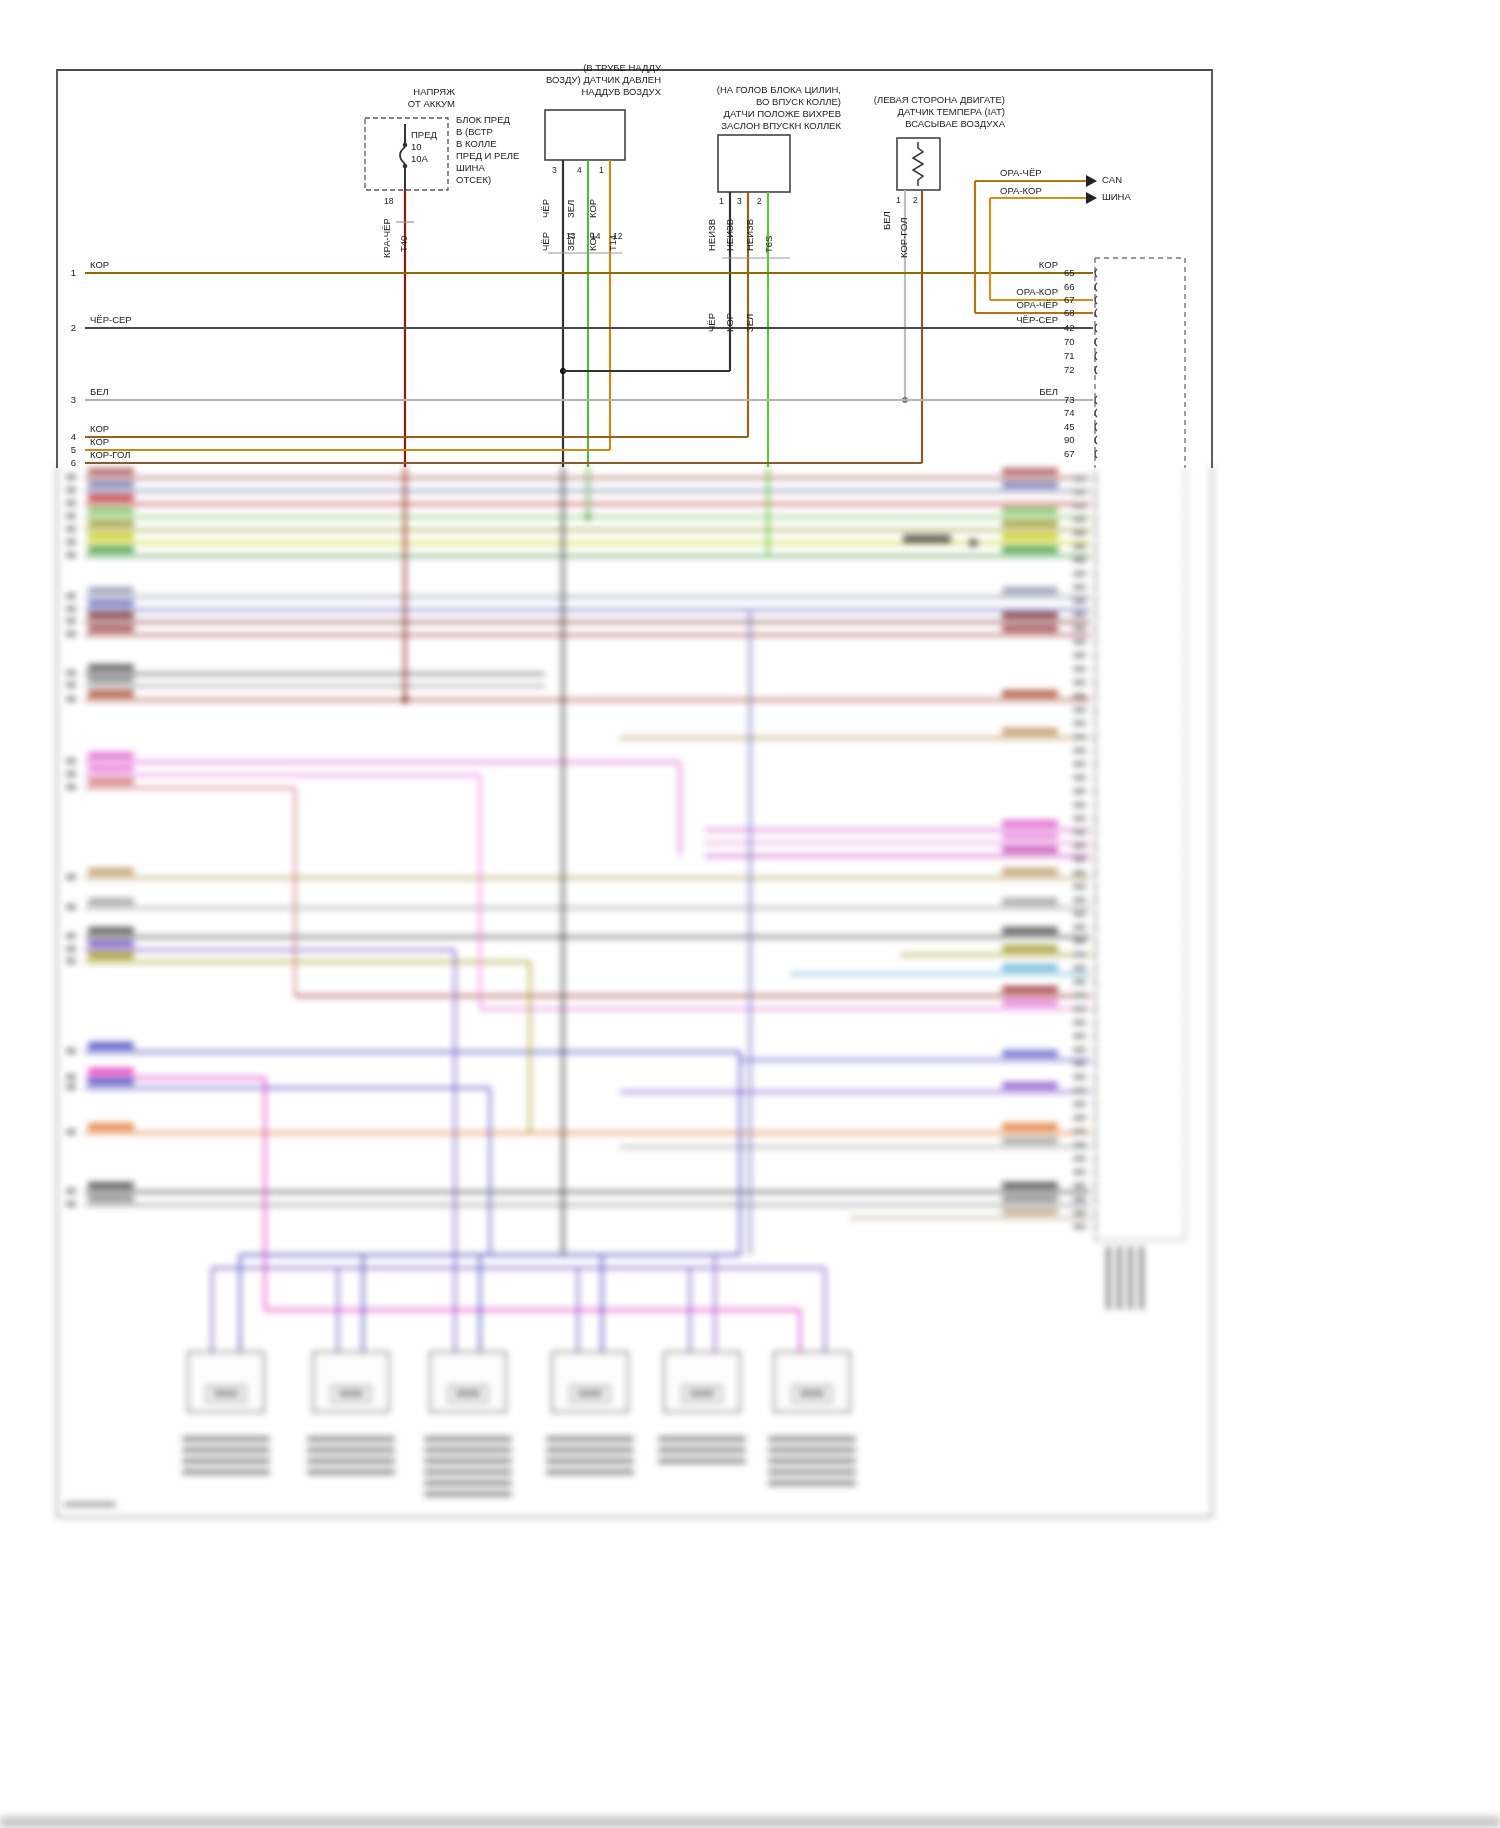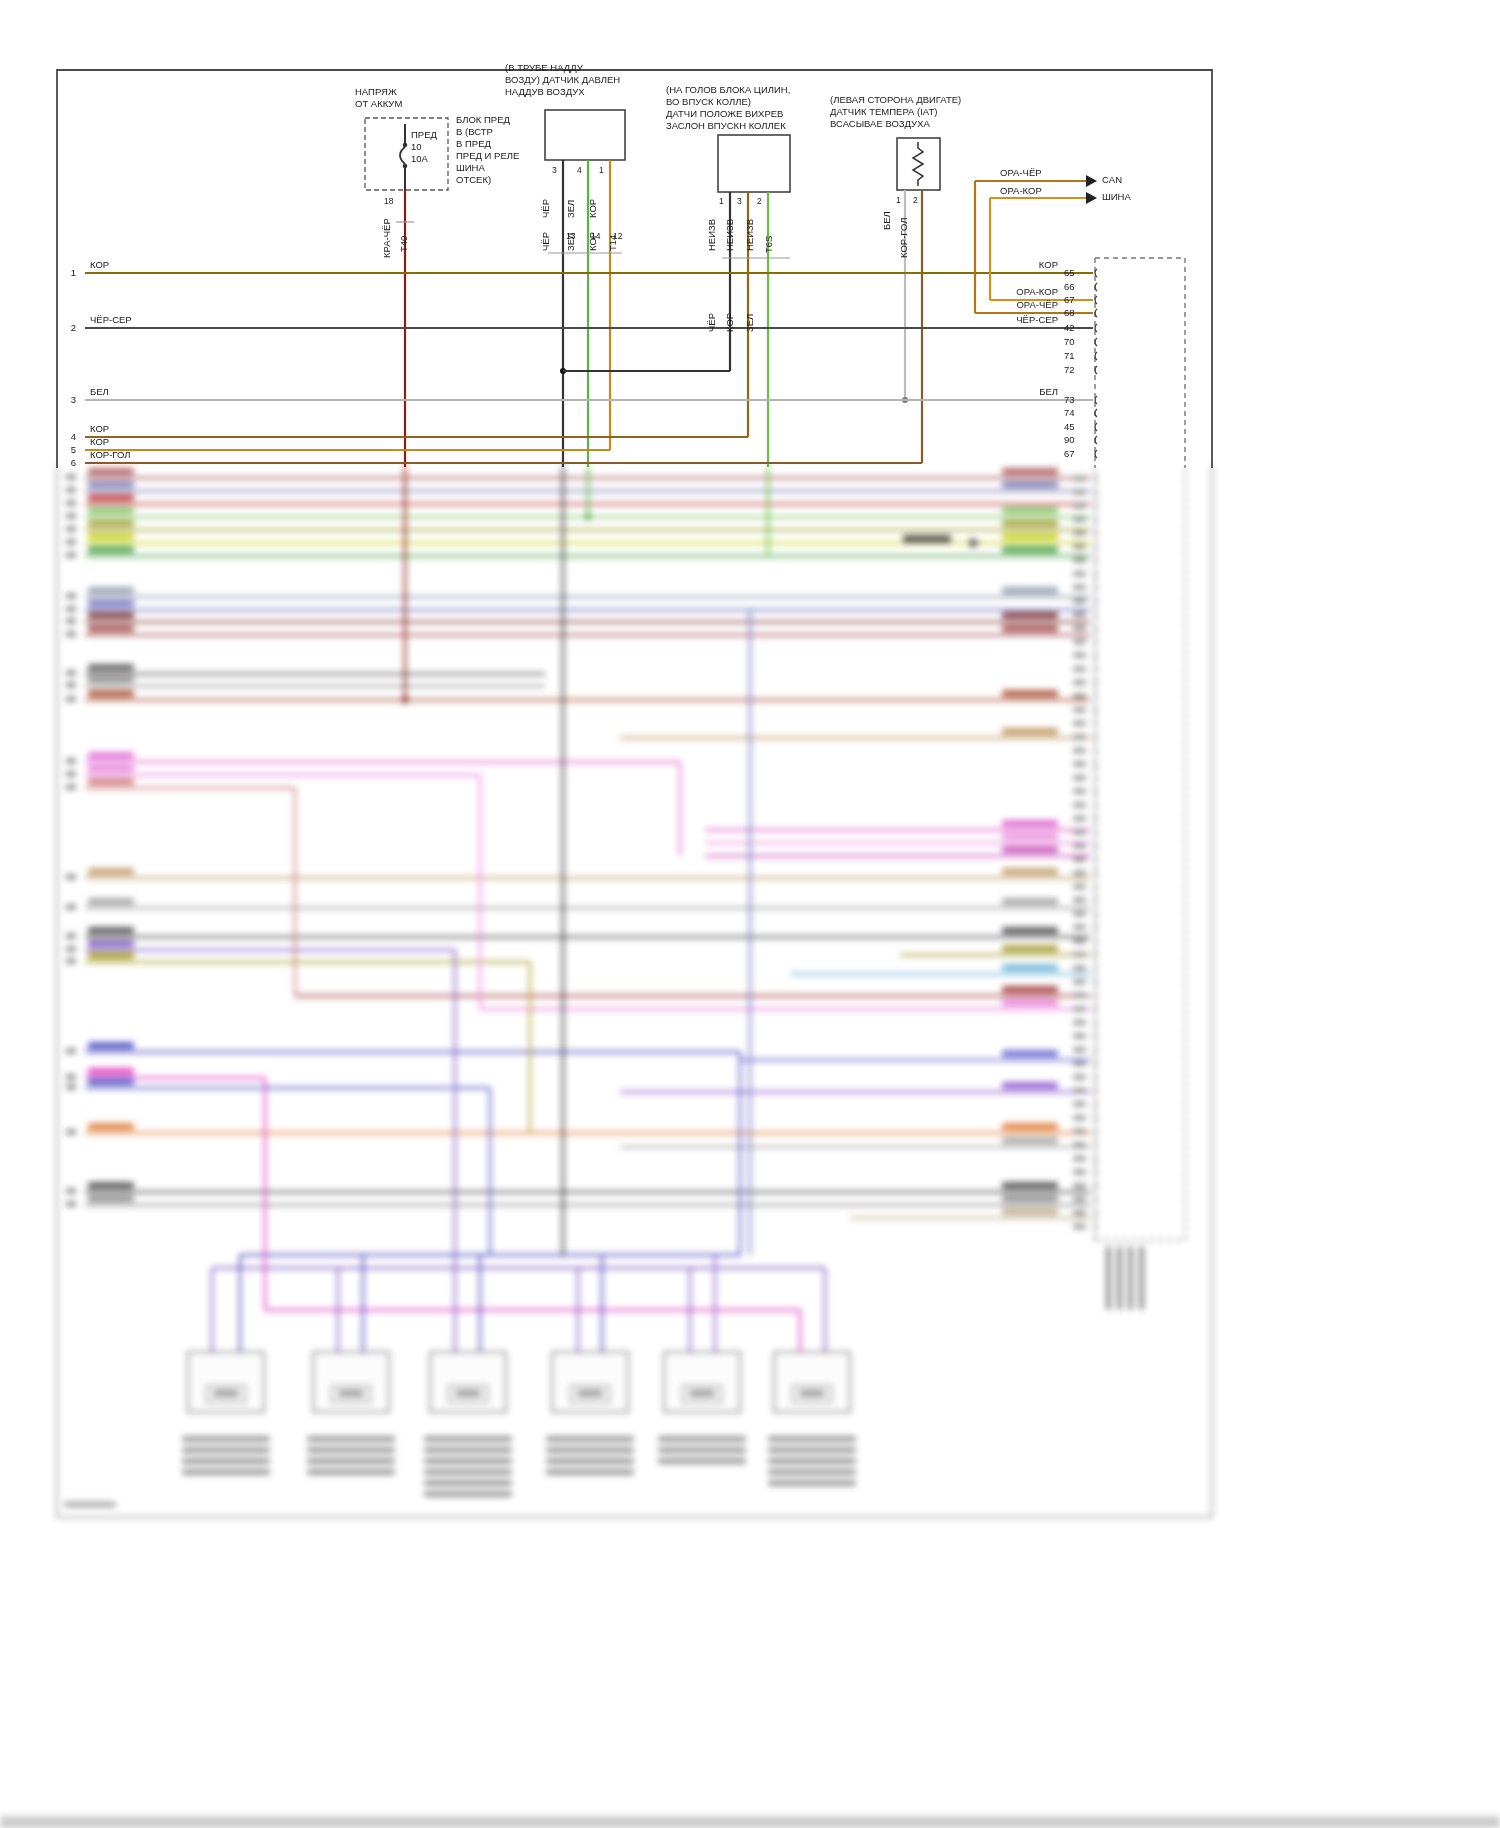--- a/index.html
+++ b/index.html
@@ -3,21 +3,21 @@
 <meta charset="utf-8">
 <style>
   html,body{margin:0;padding:0;background:#fff;}
   .page{position:relative;width:1500px;height:1828px;background:#fff;
         font-family:"Liberation Sans",sans-serif;overflow:hidden;}
   svg.layer{position:absolute;left:0;top:0;}
   #blur-layer{position:absolute;left:0;top:0;width:1500px;height:1828px;
               filter:blur(3px);opacity:.95;}
   .hl{position:absolute;font-size:9.5px;line-height:11px;color:#1a1a1a;white-space:nowrap;}
   .sm{font-size:8.5px;}
-  .c{text-align:left;}
+  .c{text-align:right;}
   .r{text-align:right;}
   .vl{position:absolute;font-size:9.5px;line-height:11px;height:11px;color:#1a1a1a;
       white-space:nowrap;transform-origin:0 100%;transform:rotate(-90deg);}
 </style>
 </head>
 <body>
 
 <div class="page">
 
   <div id="blur-layer">
@@ -433,21 +433,21 @@
   </svg>
 
   <div class="hl c" style="left:355px;top:86px;width:100px">НАПРЯЖ</div>
   <div class="hl c" style="left:355px;top:98px;width:100px">ОТ АККУМ</div>
 
   <div class="hl" style="left:411px;top:129px">ПРЕД</div>
   <div class="hl" style="left:411px;top:141px">10</div>
   <div class="hl" style="left:411px;top:153px">10А</div>
   <div class="hl" style="left:456px;top:114px">БЛОК ПРЕД</div>
   <div class="hl" style="left:456px;top:126px">В (ВСТР</div>
-  <div class="hl" style="left:456px;top:138px">В ПРЕД</div>
+  <div class="hl" style="left:456px;top:138px">В КОЛЛЕ</div>
   <div class="hl" style="left:456px;top:150px">ПРЕД И РЕЛЕ</div>
   <div class="hl" style="left:456px;top:162px">ШИНА</div>
   <div class="hl" style="left:456px;top:174px">ОТСЕК)</div>
   <div class="hl sm" style="left:384px;top:196px">18</div>
   <div class="vl" style="left:392px;top:247px">КРА-ЧЁР</div>
   <div class="vl" style="left:409px;top:241px">Т40</div>
 
   <div class="hl c" style="left:505px;top:62px;width:156px">(В ТРУБЕ НАДДУ</div>
   <div class="hl c" style="left:505px;top:74px;width:156px">ВОЗДУ) ДАТЧИК ДАВЛЕН</div>
   <div class="hl c" style="left:505px;top:86px;width:156px">НАДДУВ ВОЗДУХ</div>

